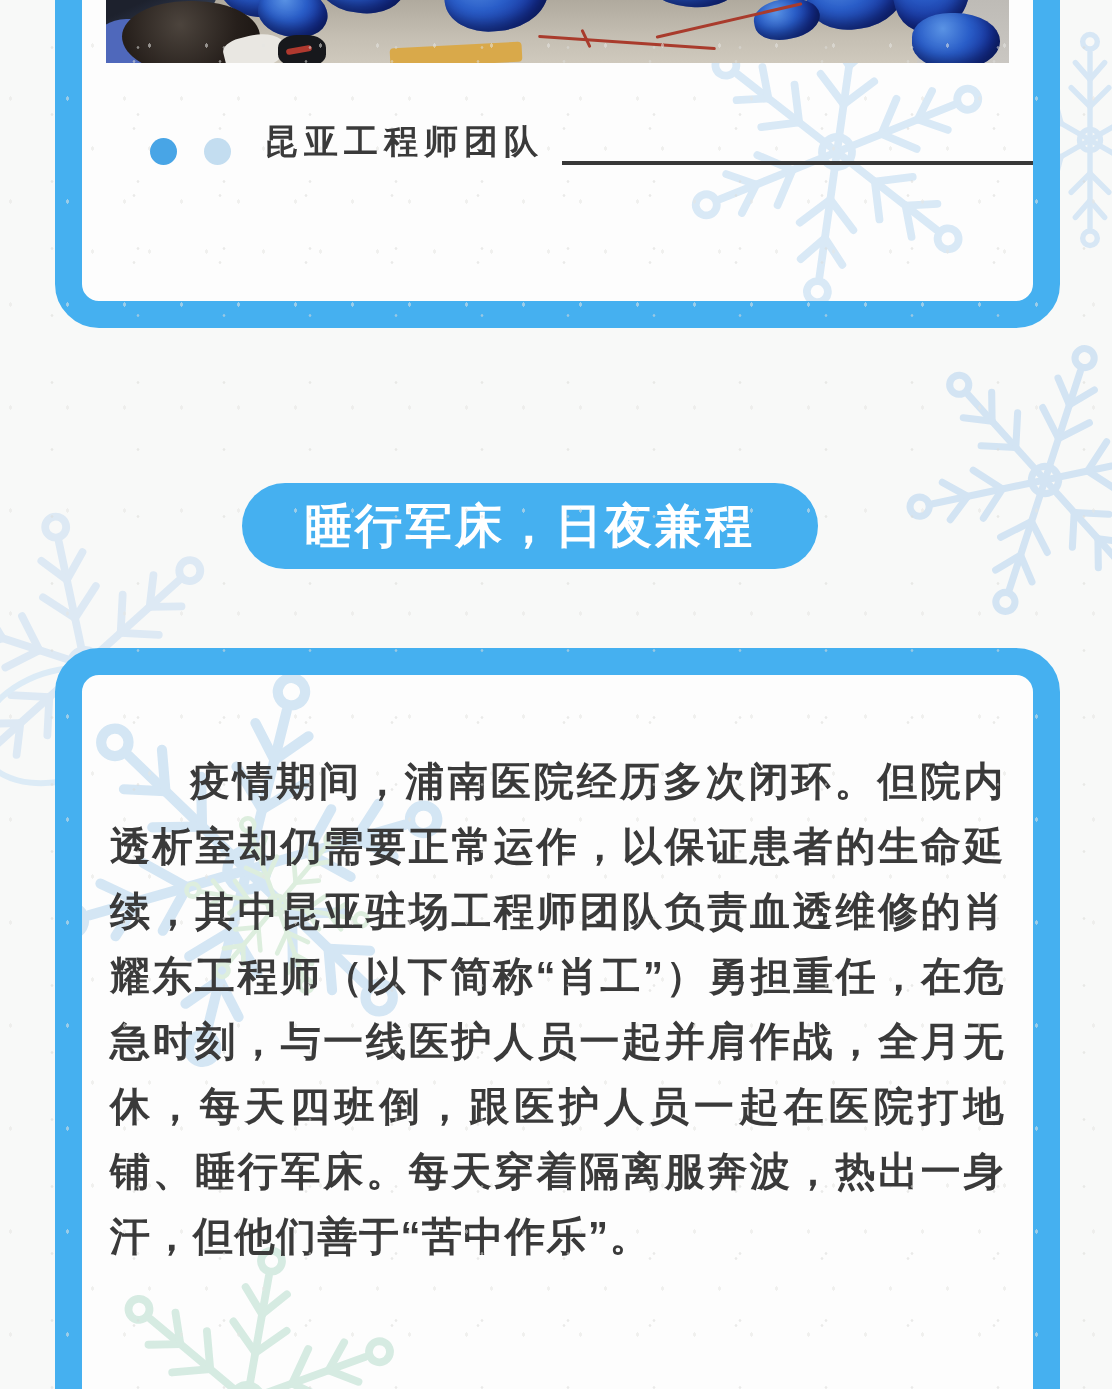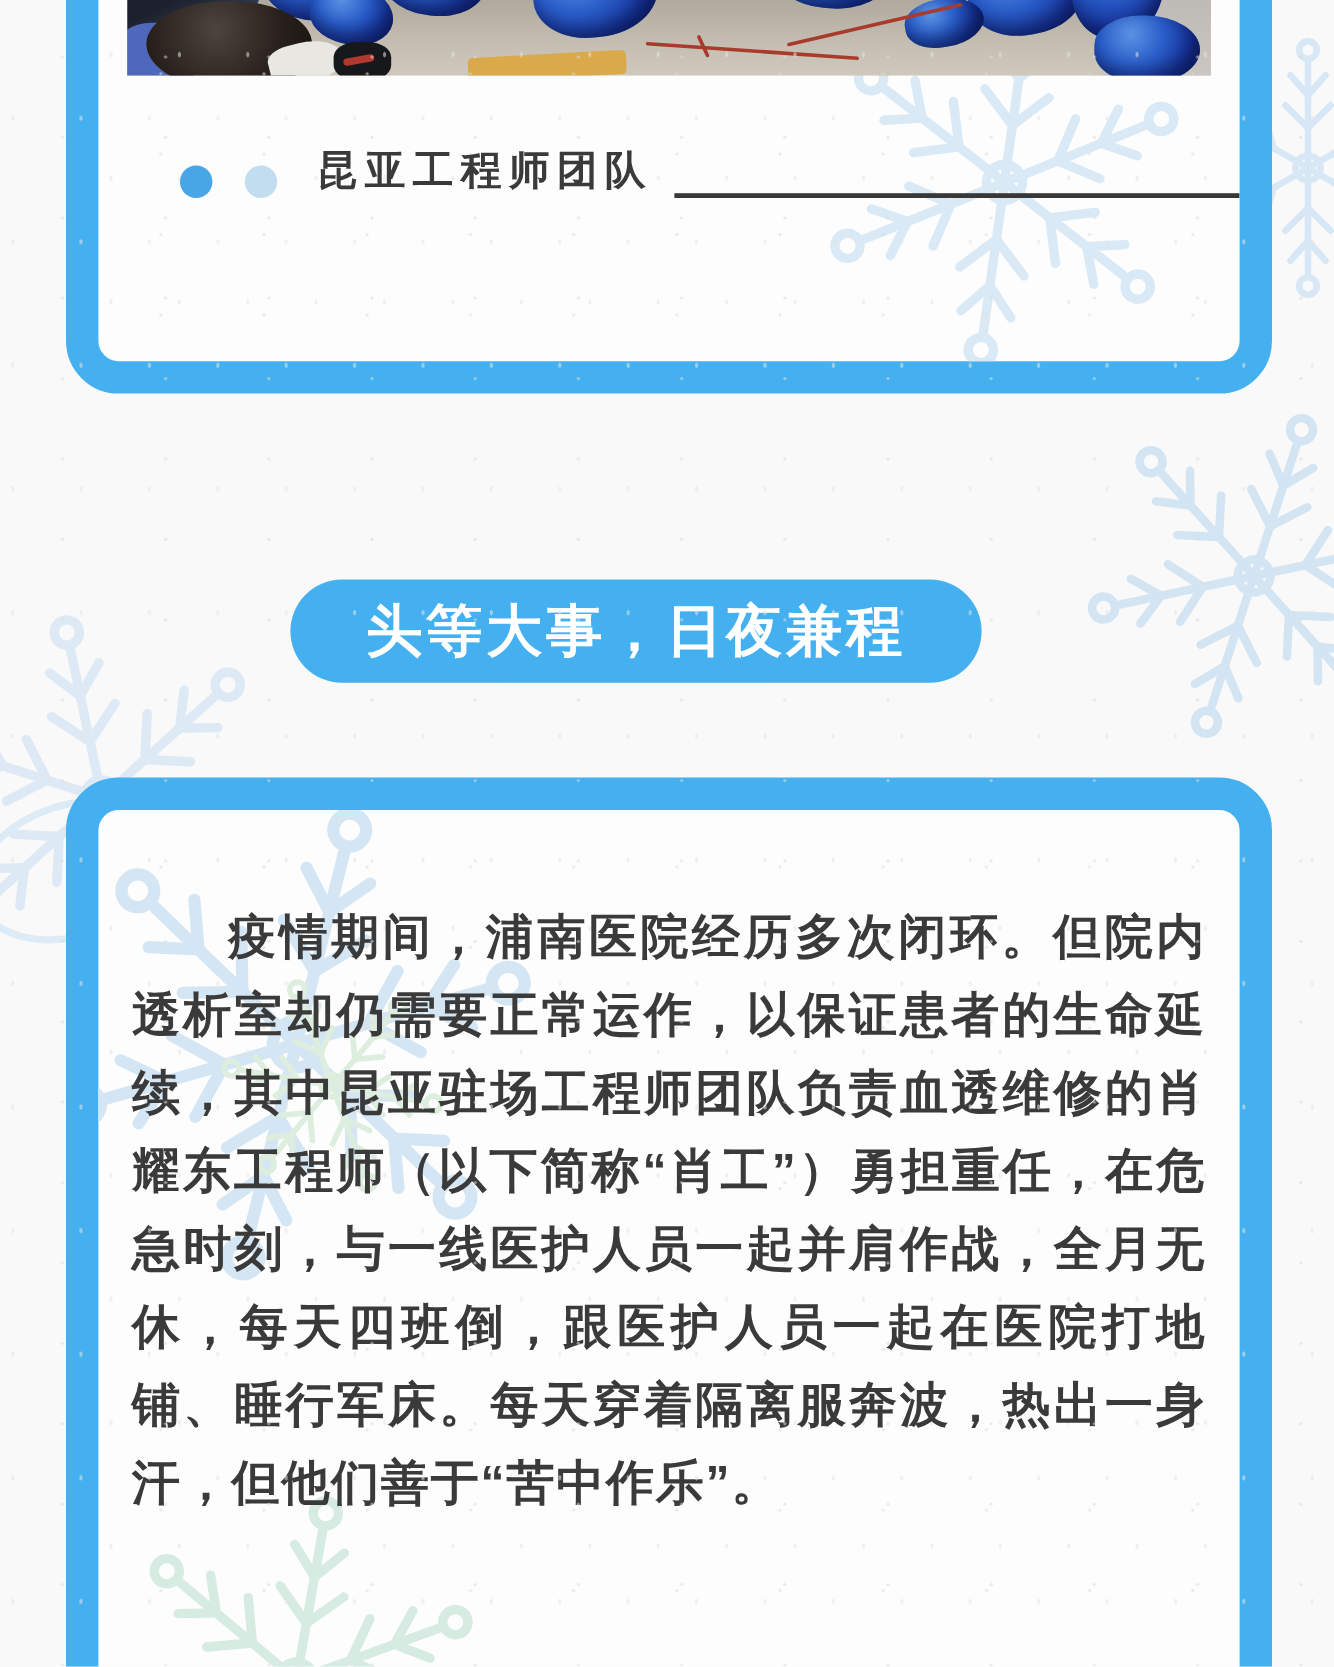--- a/index.html
+++ b/index.html
@@ -164,21 +164,21 @@
 
     <div class="caption-row">
       <span class="dot dot-a"></span>
       <span class="dot dot-b"></span>
       <span class="caption-label">昆亚工程师团队</span>
       <span class="caption-line"></span>
     </div>
   </section>
 
   <div class="pill">
-    <span>头等大事，日夜兼程</span>
+    <span>睡行军床，日夜兼程</span>
   </div>
 
   <section class="card card-article texture">
     <svg class="sf" viewBox="-55 -55 110 110" style="left:-50px; top:-20px; width:430px; height:430px; color:#d4e6f4; transform:rotate(14deg);">
         <use href="#snowflake" stroke="currentColor" fill="none"></use>
       </svg>
     <svg class="sf" viewBox="-55 -55 110 110" style="left:95px; top:130px; width:200px; height:200px; color:#ddeede; transform:rotate(-20deg);">
         <use href="#snowflake" stroke="currentColor" fill="none"></use>
       </svg>
     <svg class="sf" viewBox="-55 -55 110 110" style="left:0px; top:560px; width:330px; height:330px; color:#d6ebe2; transform:rotate(10deg);">

